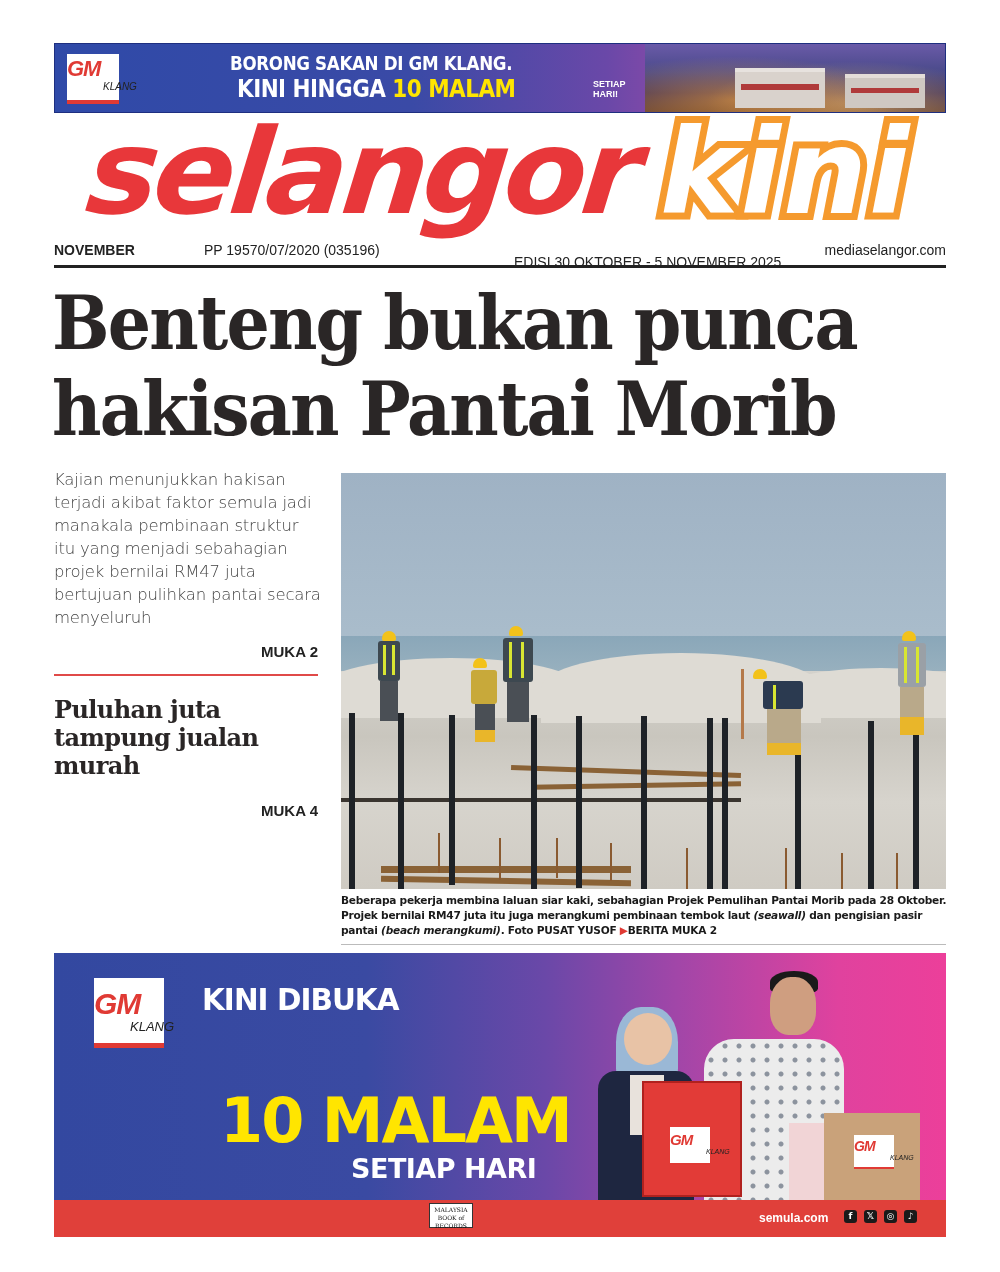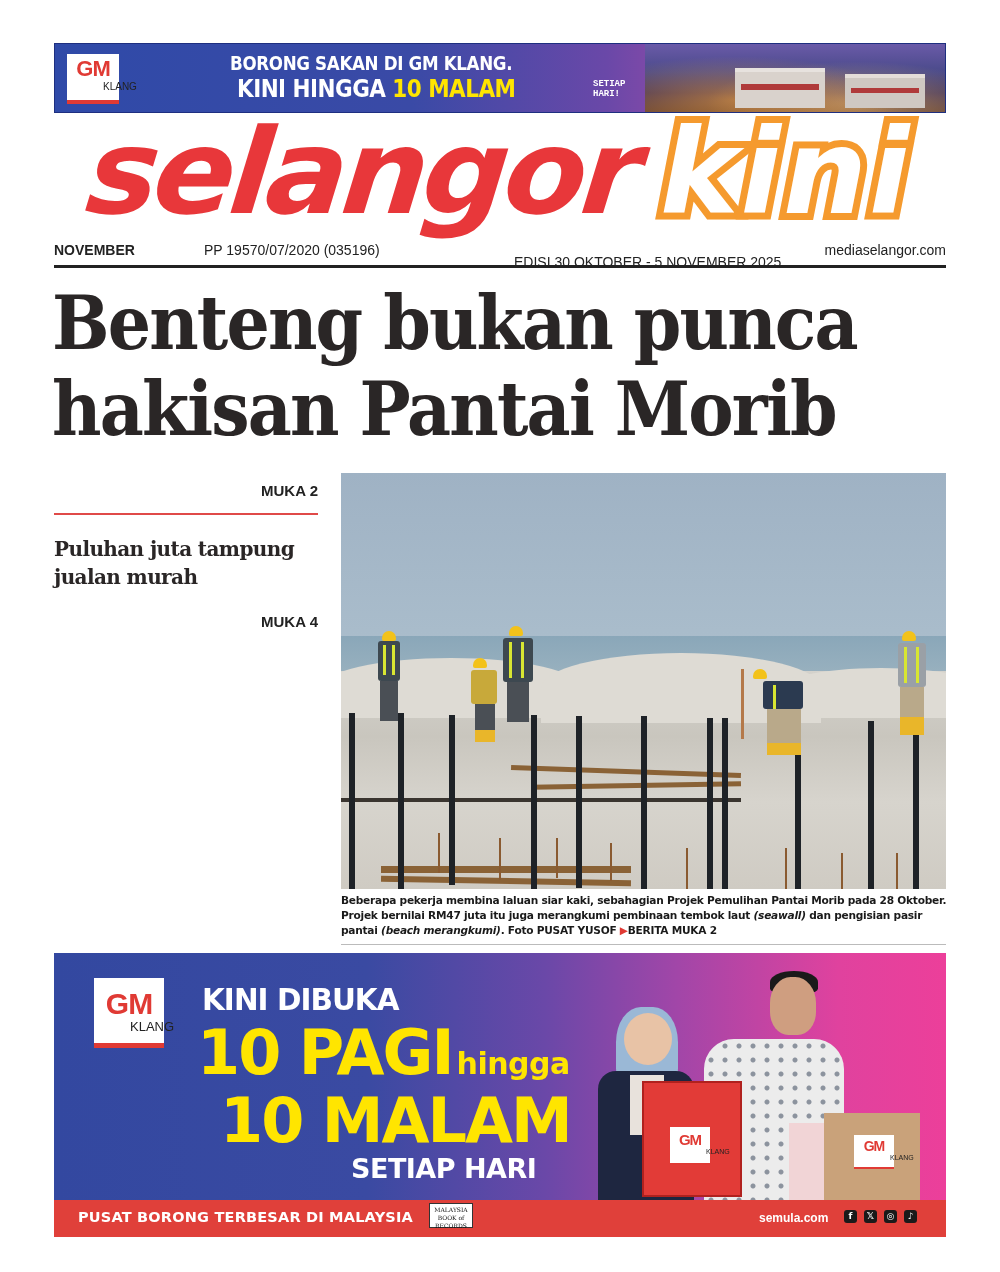--- a/index.html
+++ b/index.html
@@ -18,42 +18,43 @@
     background:
       radial-gradient(ellipse at 30% 80%, rgba(255,170,60,0.55) 0%, rgba(255,140,40,0.0) 55%),
       radial-gradient(ellipse at 70% 85%, rgba(255,200,120,0.55) 0%, rgba(255,160,60,0) 50%),
       linear-gradient(180deg, #6a5aa8 0%, #4a4a8a 40%, #3a2f5a 70%, #5a3a30 100%);
   }
   .top-ad .bldg1 { position: absolute; right: 120px; top: 24px; width: 90px; height: 40px; background: #d9d2cc; border-top: 4px solid #e7e2de; }
   .top-ad .bldg1::after { content: ""; position: absolute; left: 6px; top: 12px; width: 78px; height: 6px; background: #b03a3a; }
   .top-ad .bldg2 { position: absolute; right: 20px; top: 30px; width: 80px; height: 34px; background: #cfc8c2; border-top: 4px solid #e4ddd8; }
   .top-ad .bldg2::after { content: ""; position: absolute; left: 6px; top: 10px; width: 68px; height: 5px; background: #b03a3a; }
   .gm-logo {
-    position: absolute; background: #fff; text-align: center;
+    position: absolute; background: #fff; text-align: left;
     border-bottom: 4px solid #e03a34;
+    font-style: italic;
   }
   .top-ad .gm-logo { left: 12px; top: 10px; width: 52px; height: 50px; }
   .gm-logo .gm { display: block; color: #e03a34; font-weight: 700; font-family: "Liberation Sans", sans-serif; letter-spacing: -1px; }
   .gm-logo .klang { display: block; color: #222; font-family: "Liberation Sans", sans-serif; margin-left: 36px; }
   .top-ad .gm-logo .gm { font-size: 22px; line-height: 24px; margin-top: 3px; }
   .top-ad .gm-logo .klang { font-size: 10px; line-height: 12px; }
   .top-ad .line1 {
     position: absolute; left: 175px; top: 8px; color: #fff; font-weight: 700;
     font-size: 19px; letter-spacing: -0.4px; font-family: "DejaVu Sans", sans-serif;
     transform: scaleX(0.88); transform-origin: left;
   }
   .top-ad .line2 {
     position: absolute; left: 182px; top: 30px; color: #fff; font-weight: 700;
     font-size: 25px; letter-spacing: -0.6px; font-family: "DejaVu Sans", sans-serif;
     transform: scaleX(0.86); transform-origin: left; white-space: nowrap;
   }
   .top-ad .line2 .yellow { color: #ffe500; }
   .top-ad .setiap {
     position: absolute; left: 538px; top: 35px; color: #fff; font-weight: 700;
-    font-size: 9px; line-height: 10px; font-family: Liberation Mono, monospace;
+    font-size: 9px; line-height: 10px; font-family: Liberation Sans, sans-serif;
   }
 
   
   .masthead { position: absolute; left: 54px; top: 118px; width: 892px; height: 120px; }
   .logo-word {
     position: absolute; top: -6px; font-family: "DejaVu Sans", sans-serif; font-weight: 700; font-style: italic;
     font-size: 118px; letter-spacing: -5px; line-height: 120px;
   }
   .logo-selangor { left: 34px; color: #e8373a; transform: skewX(-6deg) scaleX(1.02); transform-origin: left; }
   .logo-kini {
@@ -90,21 +91,21 @@
   .dek {
     font-family: "DejaVu Sans", sans-serif; font-size: 16.5px; line-height: 23px; color: #444;
     font-weight: 300; letter-spacing: -0.2px;
   }
   .muka {
     font-family: "Liberation Sans", sans-serif; font-weight: 700; font-size: 15px; color: #222;
     text-align: right; margin-top: 14px; padding-right: 4px;
   }
   .red-rule { height: 2px; background: #e04a48; margin-top: 14px; width: 264px; }
   .story2-head {
-    font-family: "DejaVu Serif", serif; font-size: 20px; line-height: 28px; color: #2a2626;
+    font-family: "DejaVu Serif", serif; font-size: 24px; line-height: 28px; color: #2a2626;
     margin-top: 20px; letter-spacing: -0.6px;
   }
   .story2-body {
     font-family: "DejaVu Sans", sans-serif; font-size: 16.5px; line-height: 23px; color: #444;
     margin-top: 4px; letter-spacing: -0.2px;
   }
   .muka4 { margin-top: 22px; }
 
   
   .photo {
@@ -233,20 +234,21 @@
   <span class="site">mediaselangor.com</span>
 </div>
 <div class="rule-thick"></div>
 
 <h1 class="headline">
   <div>Benteng bukan punca</div>
   <div>hakisan Pantai Morib</div>
 </h1>
 
 <div class="left-col">
+  <p class="dek">Kajian menunjukkan hakisan terjadi akibat faktor semula jadi manakala pembinaan struktur itu yang menjadi sebahagian projek bernilai RM47 juta bertujuan pulihkan pantai secara menyeluruh</p>
   <div class="muka">MUKA 2</div>
   <div class="red-rule"></div>
   <h2 class="story2-head">Puluhan juta tampung jualan murah</h2>
   <div class="muka muka4">MUKA 4</div>
 </div>
 
 <div class="photo" title="Workers in hard hats building a boardwalk on sandy beach">
   <div class="sea"></div>
   <div class="sand"></div>
   <div class="dune" style="left:-20px;top:185px;width:260px;height:60px;"></div>
@@ -322,23 +324,20 @@
   <span>Beberapa pekerja membina laluan siar kaki, sebahagian Projek Pemulihan Pantai Morib pada 28 Oktober. Projek bernilai RM47 juta itu juga merangkumi pembinaan tembok laut </span><i>(seawall)</i><span> dan pengisian pasir pantai </span><i>(beach merangkumi)</i><span>. Foto PUSAT YUSOF </span><span class="arrow">▶</span><span>BERITA MUKA 2</span>
 </p>
 <div class="rule-thin"></div>
 
 <div class="bottom-ad">
   <div class="gm-logo">
     <span class="gm">GM</span>
     <span class="klang">KLANG</span>
   </div>
   <div class="ad-kini">KINI DIBUKA</div>
-  <div class="ad-big ad-big1">
-    <span>10 PAGI</span><span class="ad-hingga">hingga</span>
-  </div>
   <div class="ad-big ad-big2">10 MALAM</div>
   <div class="ad-setiap">SETIAP HARI</div>
 
   <div class="ad-people">
     <div class="p-hijab"></div>
     <div class="p-woman-head"></div>
     <div class="p-woman-body"></div>
     <div class="p-woman-top"></div>
     <div class="p-man-shirt"></div>
     <div class="p-man-hair"></div>
@@ -352,21 +351,20 @@
     <div class="bag-pink"></div>
     <div class="bag-kraft">
       <div class="gm-logo">
         <span class="gm">GM</span>
         <span class="klang">KLANG</span>
       </div>
     </div>
   </div>
 
   <div class="ad-footer">
-    <div class="tagline">PUSAT BORONG TERBESAR DI MALAYSIA</div>
     <div class="records">MALAYSIA BOOK of RECORDS</div>
     <div class="web">semula.com</div>
     <div class="social">
       <span>f</span>
       <span>𝕏</span>
       <span>◎</span>
       <span>♪</span>
     </div>
   </div>
 </div>

